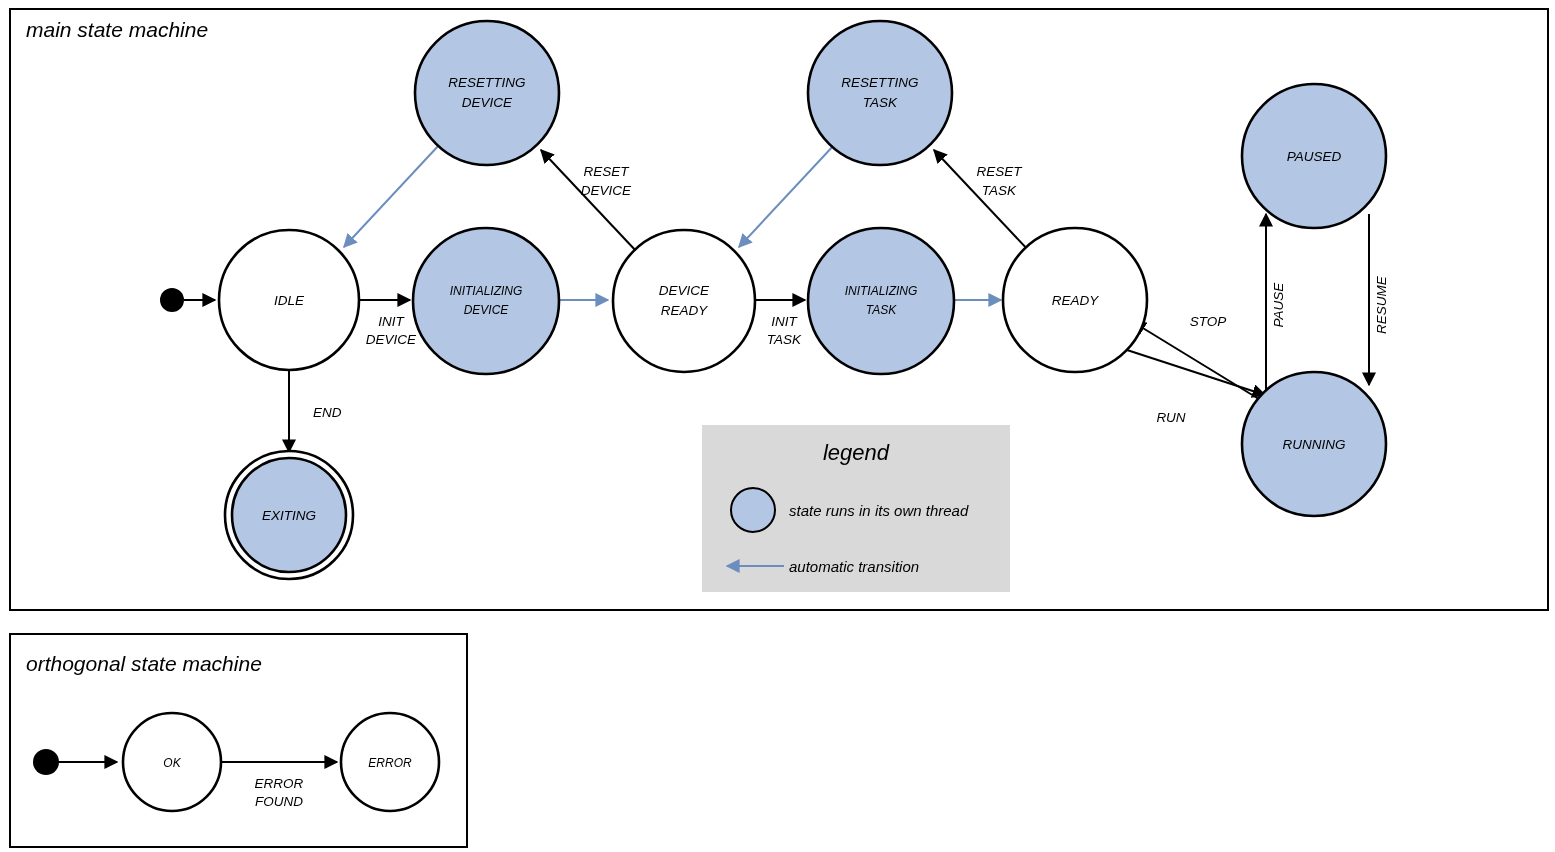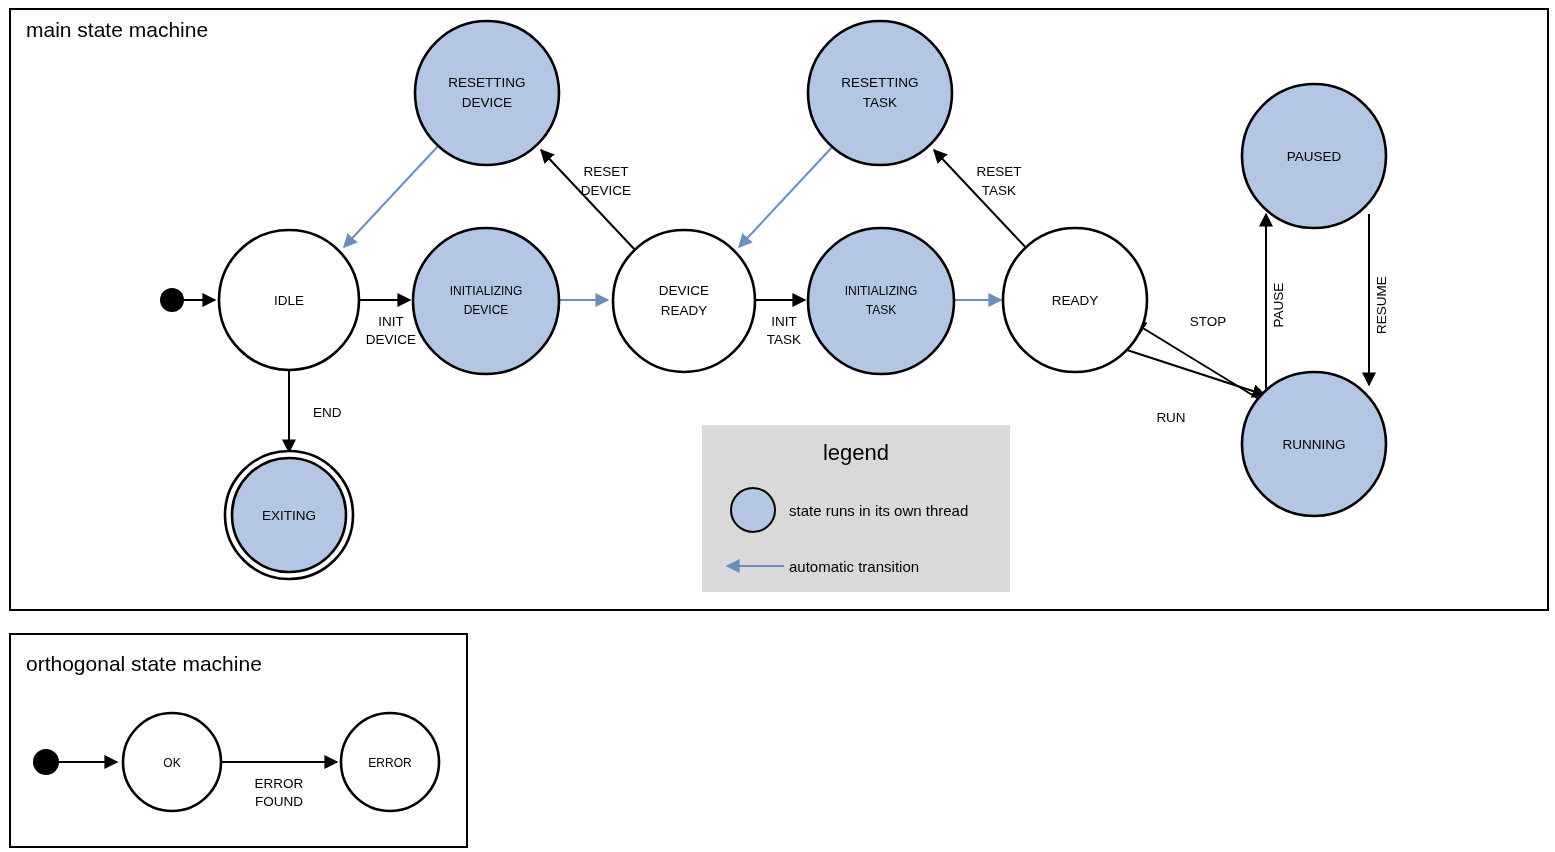--- a/index.html
+++ b/index.html
@@ -10,20 +10,21 @@
   body {
     width: 1555px;
     height: 852px;
     font-family: "Liberation Sans", sans-serif;
     overflow: hidden;
   }
   #stage {
     position: relative;
     width: 1555px;
     height: 852px;
+    font-style: italic;
   }
   svg#diagram {
     position: absolute;
     left: 0;
     top: 0;
     width: 1555px;
     height: 852px;
   }
   .frame-rect {
     fill: #ffffff;

